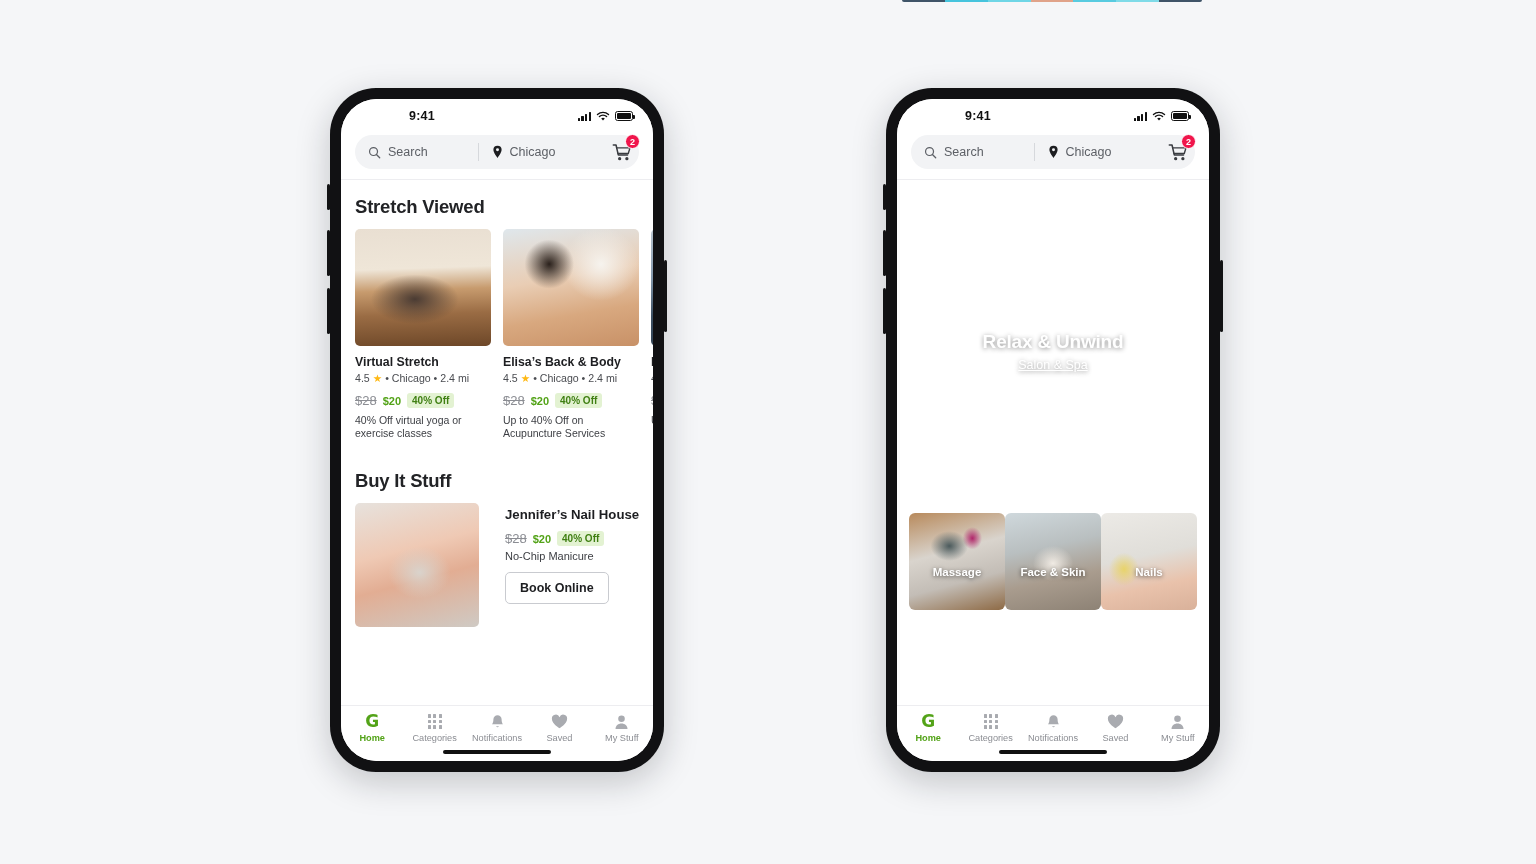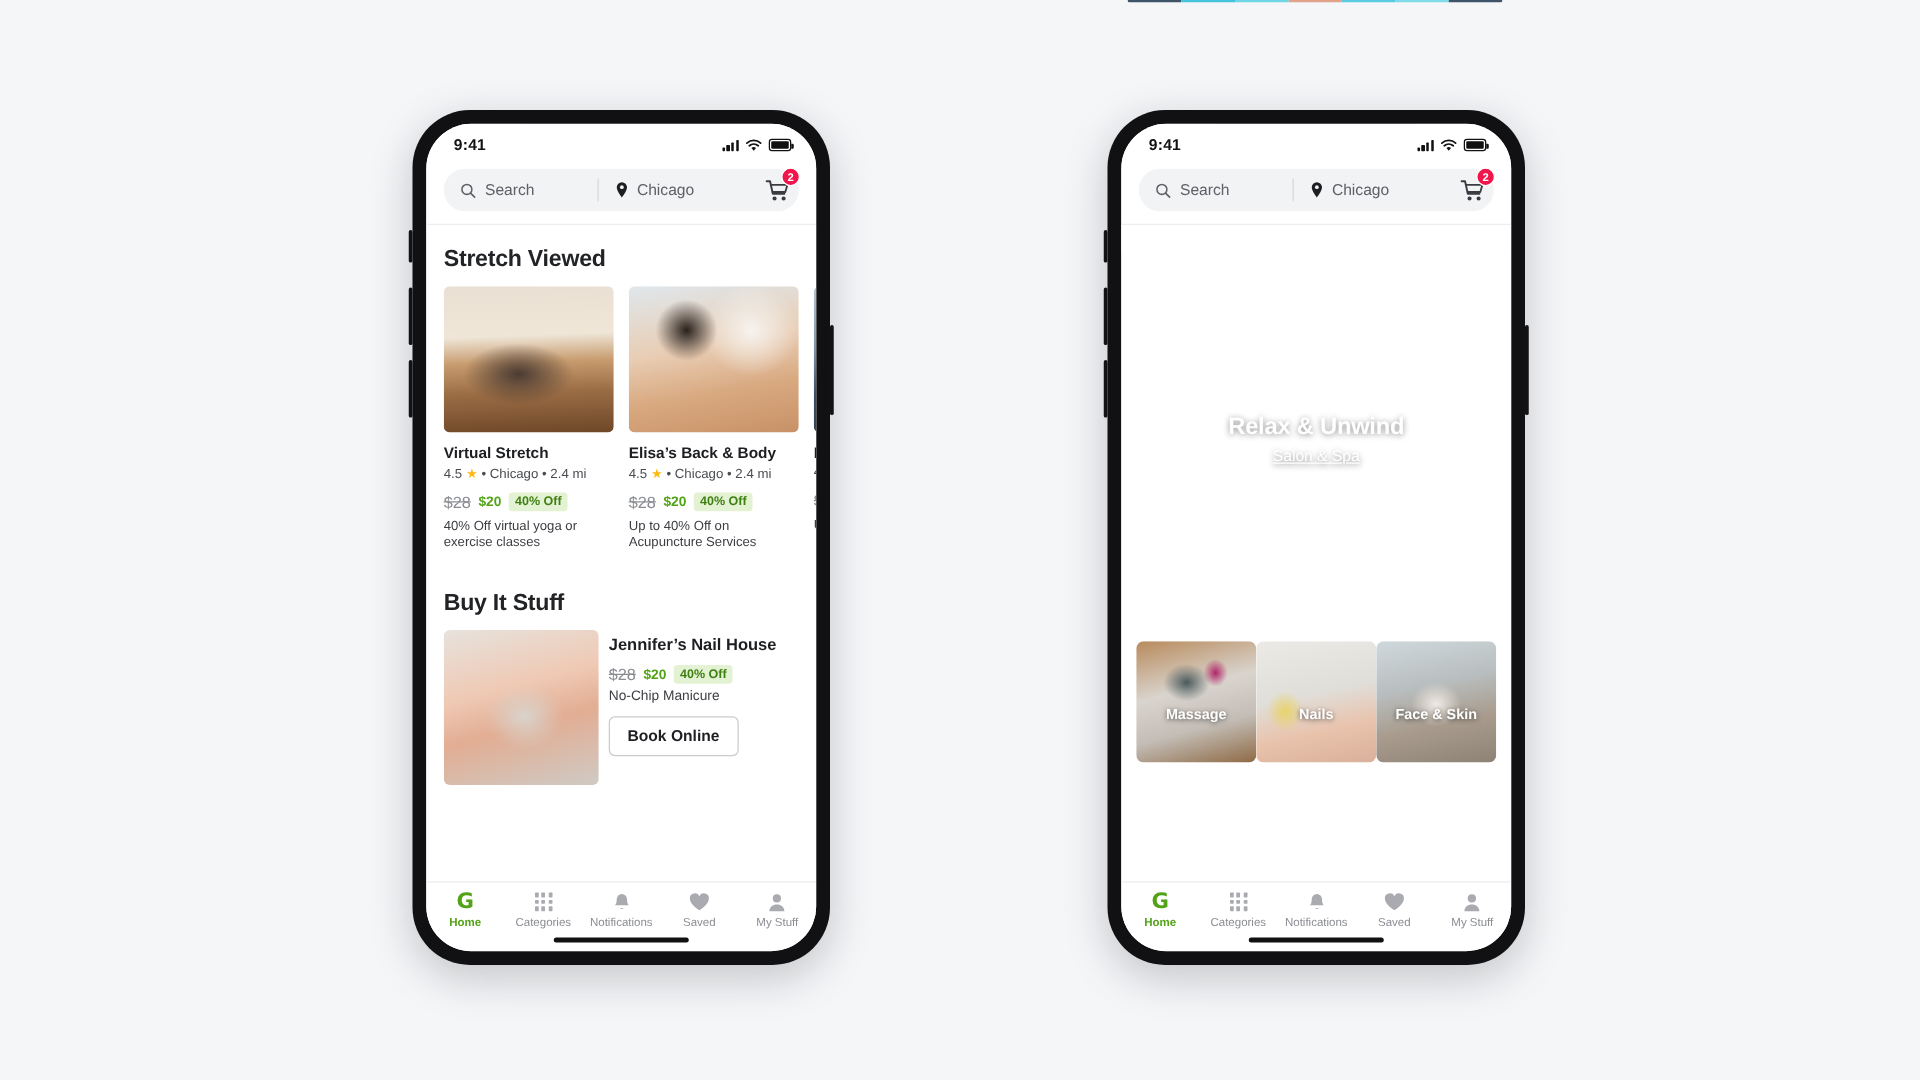--- a/index.html
+++ b/index.html
@@ -48,21 +48,21 @@
   }
   .notch .speaker { width: 44px; height: 4px; background: #2d2d31; border-radius: 3px; }
   .notch .camera  { width: 9px; height: 9px; border-radius: 50%; background: #21242c; border: 1.5px solid #2d3039; }
 
   
   .statusbar {
     position: relative; z-index: 45; height: 30px;
     display: flex; align-items: center; justify-content: space-between;
     padding: 4px 20px 0 22px; background: #fff;
   }
-  .status-time { font-size: 12.5px; font-weight: bold; color: #111; letter-spacing: .2px; }
+  .status-time { font-size: 12.5px; font-weight: bold; color: #111; letter-spacing: .2px; margin-left: 46px; }
   .status-icons { display: flex; align-items: center; gap: 5px; }
   .sig { display: flex; align-items: flex-end; gap: 1.3px; height: 10px; }
   .sig i { width: 2.4px; background: #111; border-radius: .6px; display: block; }
   .sig i:nth-child(1){height:3.5px}.sig i:nth-child(2){height:5.5px}
   .sig i:nth-child(3){height:7.5px}.sig i:nth-child(4){height:9.5px}
   .batt { width: 18px; height: 9.5px; border: 1.3px solid #111; border-radius: 2.6px; position: relative; }
   .batt::after { content:''; position:absolute; left:1px; top:1px; bottom:1px; right:1px; background:#111; border-radius:1px; }
   .batt::before { content:''; position:absolute; right:-3px; top:2.6px; width:1.6px; height:4px; background:#111; border-radius:0 1px 1px 0; }
 
   
@@ -92,21 +92,21 @@
   .deal-name { font-size: 12.3px; font-weight: bold; color: #1d1e21; margin-top: 9px; white-space: nowrap; overflow: hidden; }
   .deal-meta { font-size: 10.6px; color: #4a4c51; margin-top: 3px; white-space: nowrap; display: flex; align-items: center; gap: 3px; }
   .star { color: #ffb914; font-size: 10.5px; }
   .price-row { display: flex; align-items: center; gap: 6px; margin-top: 9px; }
   .price-old { font-size: 13px; color: #8b8d93; text-decoration: line-through; }
   .price-new { font-size: 11px; font-weight: bold; color: #53a318; }
   .badge-off { font-size: 10px; font-weight: bold; color: #3f7f12; background: #e3f2d2; padding: 2px 5px; border-radius: 3px; white-space: nowrap; }
   .deal-desc { font-size: 10.5px; color: #3c3e43; line-height: 1.26; margin-top: 6px; }
 
   
-  .bia { display: flex; gap: 8px; padding: 0 14px; }
+  .bia { display: flex; gap: 26px; padding: 0 14px; }
   .bia-thumb { width: 124px; height: 124px; border-radius: 5px; overflow: hidden; flex: 0 0 auto; }
   .bia-info { padding-top: 4px; min-width: 0; }
   .bia-name { font-size: 13.2px; font-weight: bold; color: #1d1e21; white-space: nowrap; }
   .bia-desc { font-size: 11px; color: #3c3e43; margin-top: 4px; }
   .book-btn {
     margin-top: 10px; display: inline-block; border: 1px solid #c9cbd0; border-radius: 5px;
     padding: 8px 14px; font-size: 12.5px; font-weight: bold; color: #1d1e21; background: #fff;
   }
 
   
@@ -445,26 +445,26 @@
             <div class="hero-sub">Salon &amp; Spa</div>
           </div>
         </div>
 
         <div class="cat-rail">
           <div class="cat-tile">
             <span class="ph ph-massage"></span>
             <span class="cat-label">Massage</span>
           </div>
           <div class="cat-tile">
+            <span class="ph ph-face"></span>
+            <span class="cat-label">Face &amp; Skin</span>
+          </div>
+          <div class="cat-tile">
             <span class="ph ph-nailcat"></span>
             <span class="cat-label">Nails</span>
-          </div>
-          <div class="cat-tile">
-            <span class="ph ph-face"></span>
-            <span class="cat-label">Face &amp; Skin</span>
           </div>
         </div>
       </div>
 
       <div class="tabbar">
         <div class="tab active">
           <span class="tab-ico">
               <span class="g-logo">G</span>
             </span>
           <span class="tab-label">Home</span>

